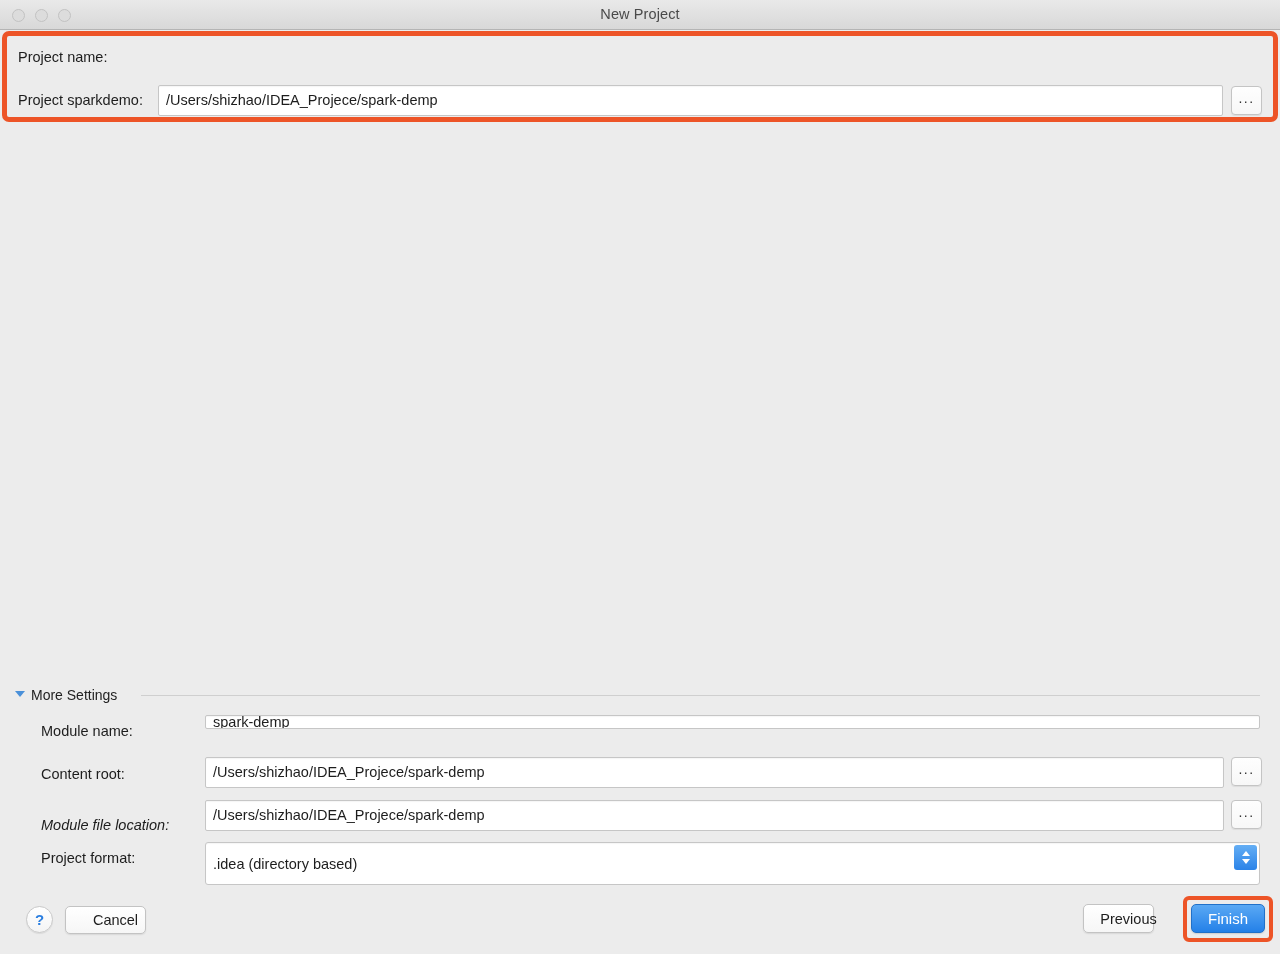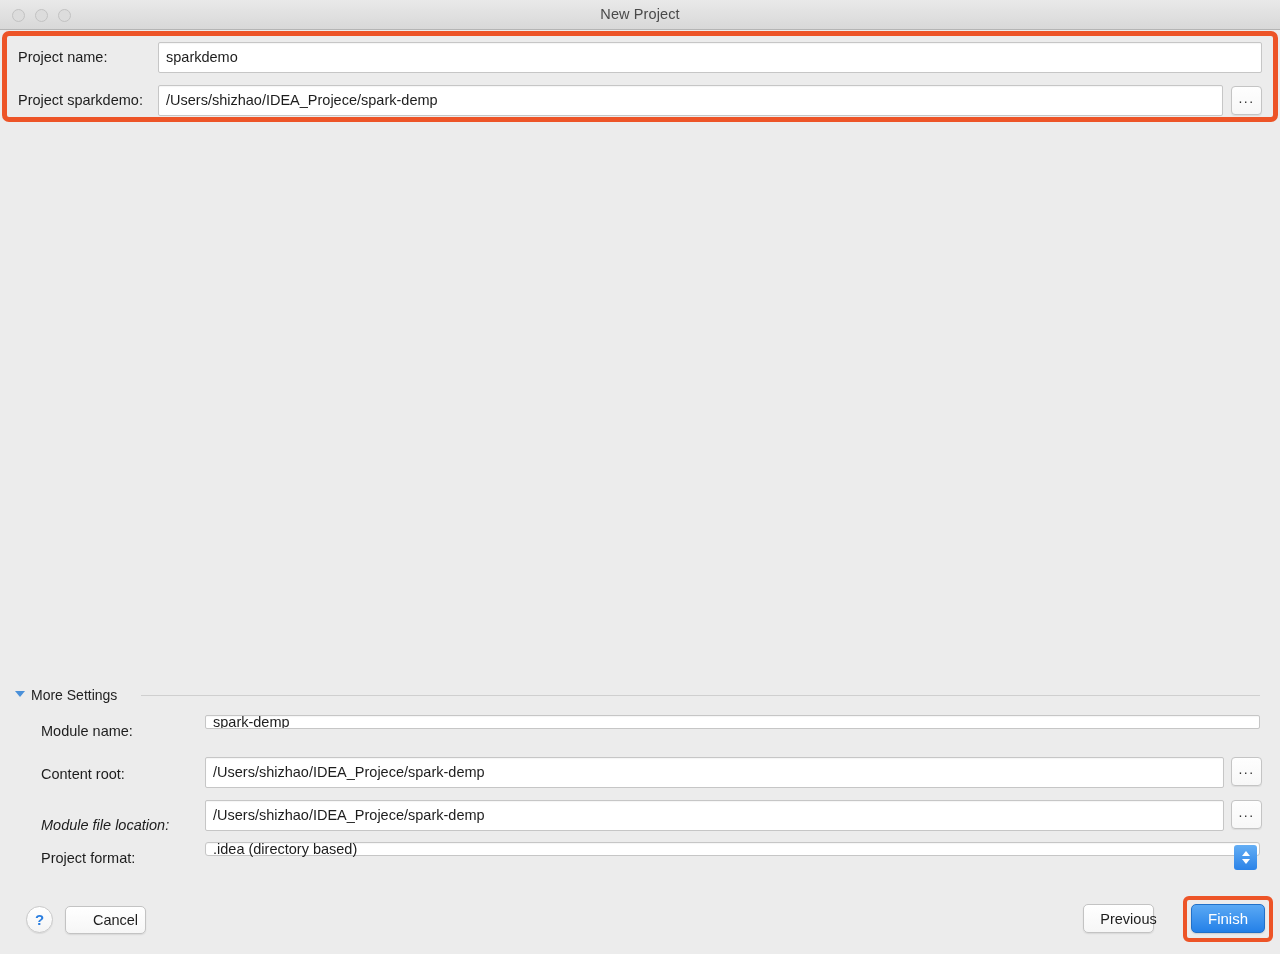--- a/index.html
+++ b/index.html
@@ -151,21 +151,21 @@
   #lbl-content-root  { left: 41px; top: 767px; }
   #fld-content-root  { left: 205px; top: 757px; width: 1019px; height: 31px; }
   #lbl-module-file   { left: 41px; top: 818px; font-style: italic; }
   #fld-module-file   { left: 205px; top: 800px; width: 1019px; height: 31px; }
   #lbl-project-format{ left: 41px; top: 851px; }
 
   
   #combo-project-format {
     position: absolute;
     left: 205px; top: 842px;
-    width: 1055px; height: 14px;
+    width: 1055px; height: 43px;
     background: #ffffff;
     border: 1px solid #c6c6c6;
     border-radius: 3px;
     display: flex;
     align-items: center;
     padding: 0 7px;
     font-size: 14.5px;
     color: #1d1d1d;
     box-shadow: inset 0 1px 1px rgba(0,0,0,0.045);
   }
@@ -243,21 +243,20 @@
 <div id="window">
 
   <div id="titlebar">
     <div class="traffic" id="tl-close"></div>
     <div class="traffic" id="tl-min"></div>
     <div class="traffic" id="tl-max"></div>
     <div id="title-text">New Project</div>
   </div>
 
   <div class="flabel" id="lbl-project-name">Project name:</div>
-  <div class="field" id="fld-project-name">sparkdemo</div>
 
   <div class="flabel" id="lbl-project-location">Project sparkdemo:</div>
   <div class="field" id="fld-project-location">/Users/shizhao/IDEA_Projece/spark-demp</div>
   <div class="browse" id="browse-location">...</div>
 
   <div class="annot" id="annot-top"></div>
 
   <div id="more-settings-row">
     <div id="disclosure-tri"></div>
     <div id="more-settings-label">More Settings</div>

